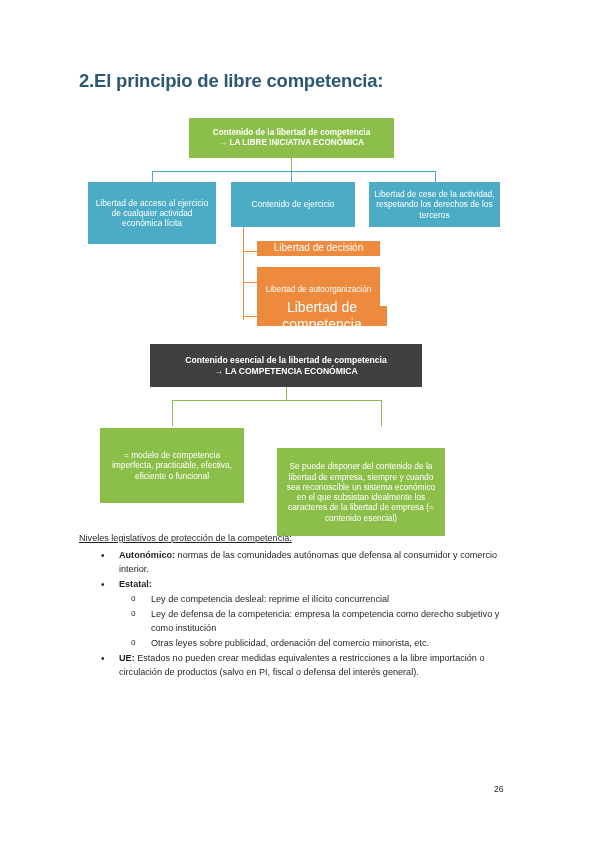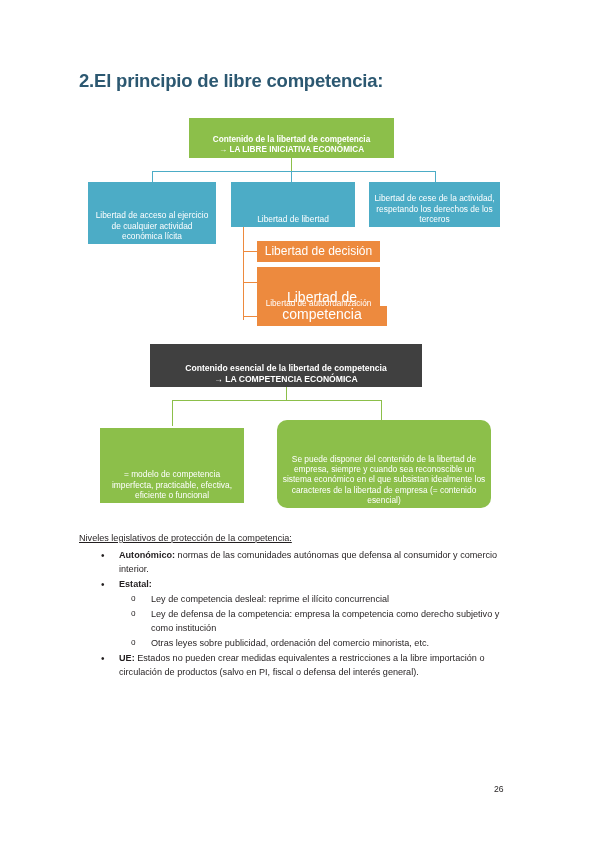--- a/index.html
+++ b/index.html
@@ -39,21 +39,21 @@
     position: absolute;
     left: 0;
     top: 0;
     width: 599px;
     height: 530px;
   }
   .node {
     position: absolute;
     box-sizing: border-box;
     display: flex;
-    align-items: flex-end;
+    align-items: center;
     justify-content: center;
     text-align: center;
     color: #ffffff;
     line-height: 1.22;
     padding: 3px 5px;
   }
   .node span { display: block; width: 100%; }
 
   .n-green  { background: #8cbf4a; }
   .n-teal   { background: #4cacc6; }
@@ -73,45 +73,44 @@
   #node-ejercicio {
     left: 231px; top: 182px; width: 124px; height: 45px;
     font-size: 8.4px;
   }
   #node-cese {
     left: 369px; top: 182px; width: 131px; height: 45px;
     font-size: 8.4px;
   }
   
   #node-decision {
-    left: 257px; top: 241px; width: 123px; height: 21px;
-    font-size: 12px;
+    left: 257px; top: 241px; width: 123px; height: 15px;
+    font-size: 10px;
   }
   #node-autoorg {
     left: 257px; top: 267px; width: 123px; height: 45px;
     font-size: 8.2px;
   }
   #node-competencia-o {
     left: 257px; top: 306px; width: 130px; height: 20px;
     font-size: 14px;
   }
   
   #node-esencial {
     left: 150px; top: 344px; width: 272px; height: 43px;
     font-size: 8.6px; font-weight: bold;
   }
   
   #node-modelo {
     left: 100px; top: 428px; width: 144px; height: 75px;
     font-size: 8.4px;
   }
   #node-disponer {
-    left: 277px; top: 420px; width: 214px; height: 88px;
-    font-size: 8.4px;
-    border-radius: 10px;
+    left: 277px; top: 448px; width: 168px; height: 88px;
+    font-size: 8.4px;
   }
 
   
   .line { position: absolute; }
   .v-green  { width: 1.4px; background: #8cbf4a; }
   .h-green  { height: 1.4px; background: #8cbf4a; }
   .v-teal   { width: 1.4px; background: #4cacc6; }
   .h-teal   { height: 1.4px; background: #4cacc6; }
   .v-orange { width: 1.4px; background: #ed8a3e; }
   .h-orange { height: 1.4px; background: #ed8a3e; }
@@ -223,21 +222,21 @@
       <span>
         <span>Contenido de la libertad de competencia</span>
         <span>→ LA LIBRE INICIATIVA ECONÓMICA</span>
       </span>
     </div>
 
     <div class="node n-teal" id="node-acceso">
       <span>Libertad de acceso al ejercicio de cualquier actividad económica lícita</span>
     </div>
     <div class="node n-teal" id="node-ejercicio">
-      <span>Libertad de libertad</span>
+      <span>Contenido de ejercicio</span>
     </div>
     <div class="node n-teal" id="node-cese">
       <span>Libertad de cese de la actividad, respetando los derechos de los terceros</span>
     </div>
 
     <div class="node n-orange" id="node-decision">
       <span>Libertad de decisión</span>
     </div>
     <div class="node n-orange" id="node-autoorg">
       <span>Libertad de autoorganización</span>

